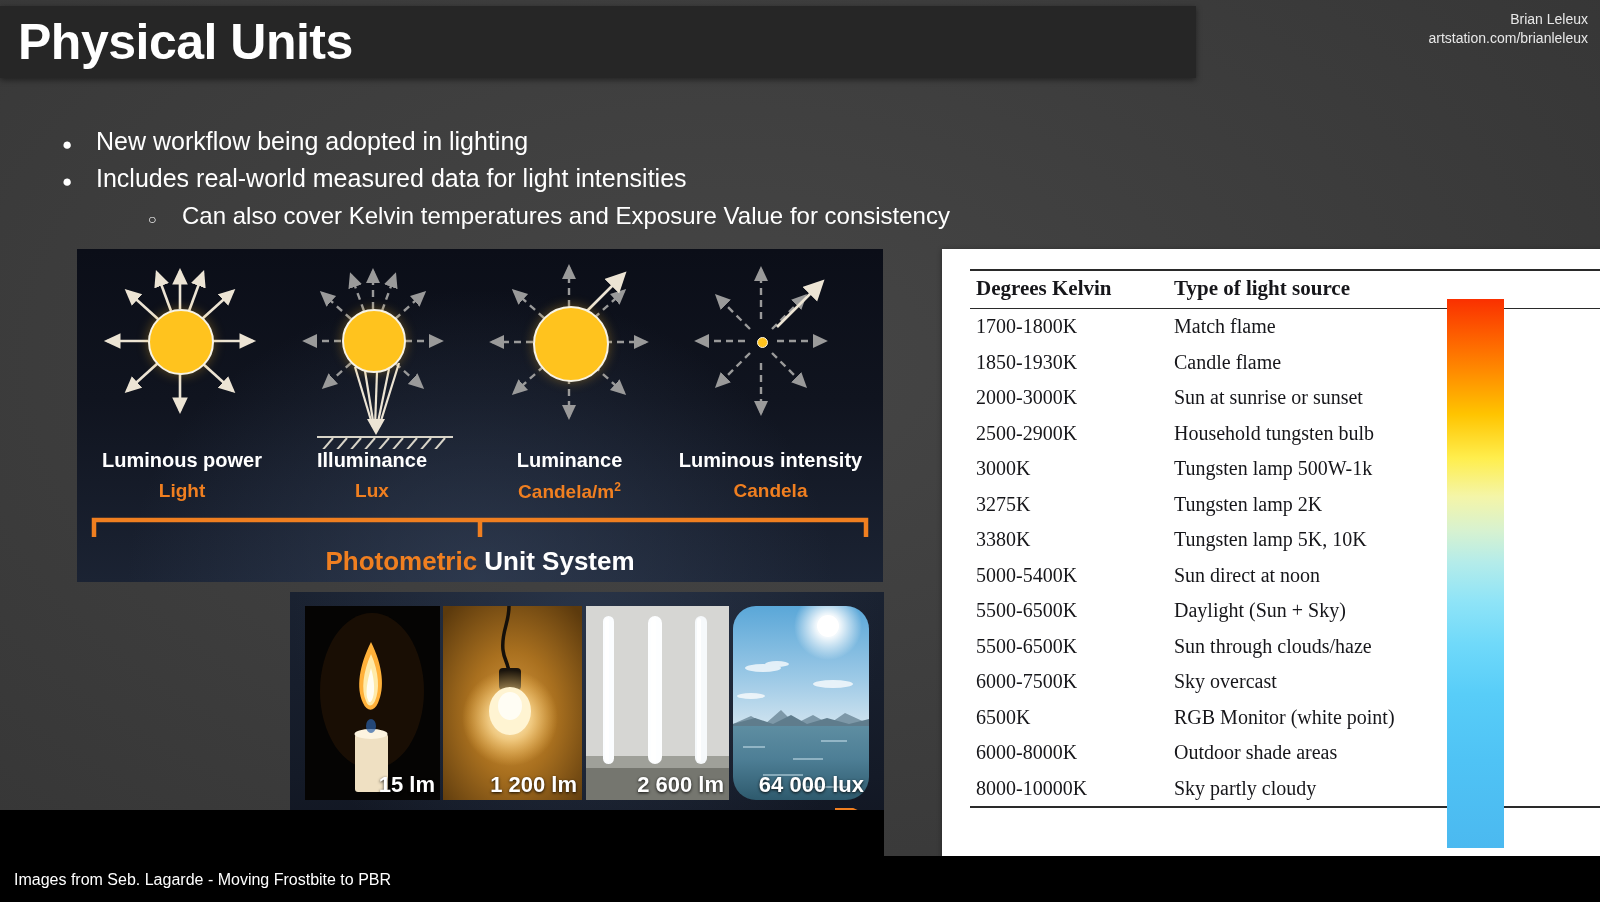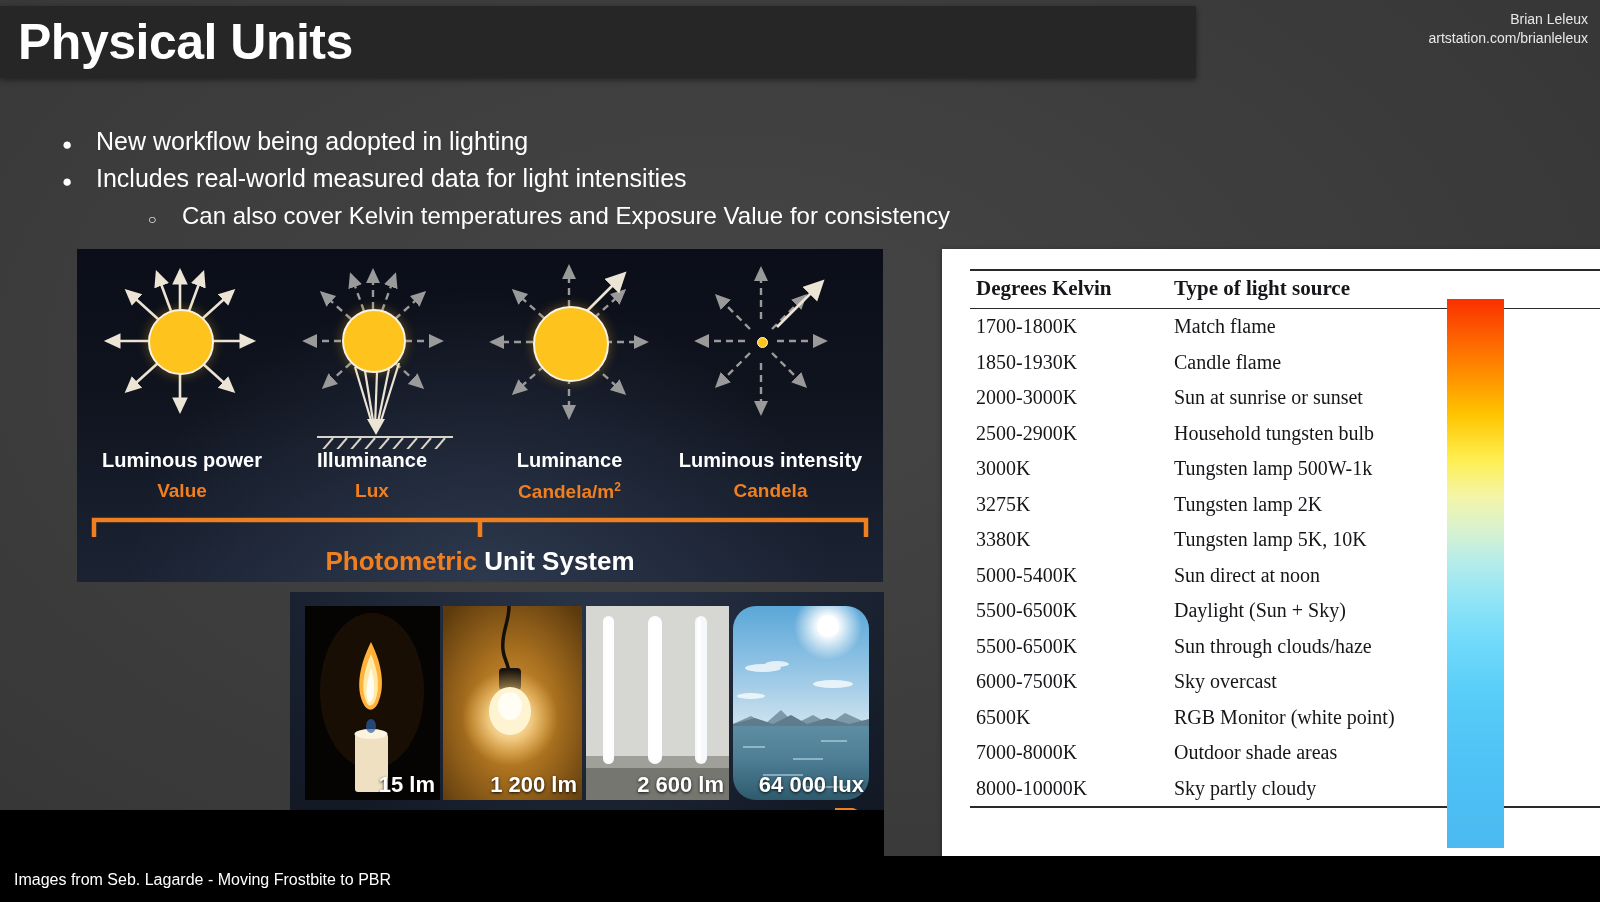--- a/index.html
+++ b/index.html
@@ -391,21 +391,21 @@
         </g>
       </svg>
 
       <div class="sun" style="left:71px;  top:60px; width:62px; height:62px;"></div>
       <div class="sun" style="left:265px; top:60px; width:60px; height:60px;"></div>
       <div class="sun" style="left:456px; top:57px; width:72px; height:72px;"></div>
       <div class="dot" style="left:680px; top:88px;"></div>
 
       <div class="pm-col" style="left:10px; width:190px;">
         <div class="pm-title">Luminous power</div>
-        <div class="pm-unit"><span>Value</span></div>
+        <div class="pm-unit"><span>Light</span></div>
       </div>
       <div class="pm-col" style="left:205px; width:180px;">
         <div class="pm-title">Illuminance</div>
         <div class="pm-unit"><span>Lux</span></div>
       </div>
       <div class="pm-col" style="left:400px; width:185px;">
         <div class="pm-title">Luminance</div>
         <div class="pm-unit"><span>Candela/m</span><sup>2</sup></div>
       </div>
       <div class="pm-col" style="left:586px; width:215px;">
@@ -587,21 +587,21 @@
               </tr>
               <tr>
                 <td class="col-k">6000-7500K</td>
                 <td class="col-s">Sky overcast</td>
               </tr>
               <tr>
                 <td class="col-k">6500K</td>
                 <td class="col-s">RGB Monitor (white point)</td>
               </tr>
               <tr>
-                <td class="col-k">7000-8000K</td>
+                <td class="col-k">6000-8000K</td>
                 <td class="col-s">Outdoor shade areas</td>
               </tr>
               <tr>
                 <td class="col-k">8000-10000K</td>
                 <td class="col-s">Sky partly cloudy</td>
               </tr>
             </tbody>
         </table>
       </div>
       <div class="kelvin-gradient"></div>

